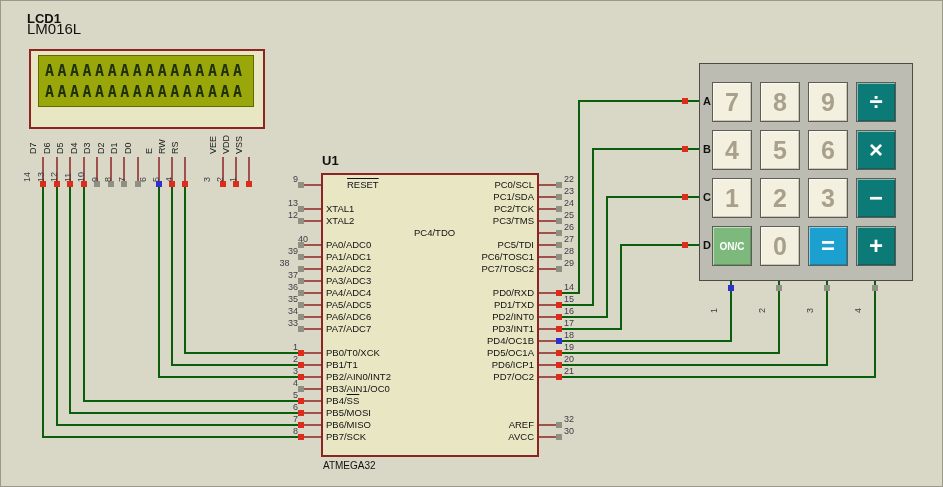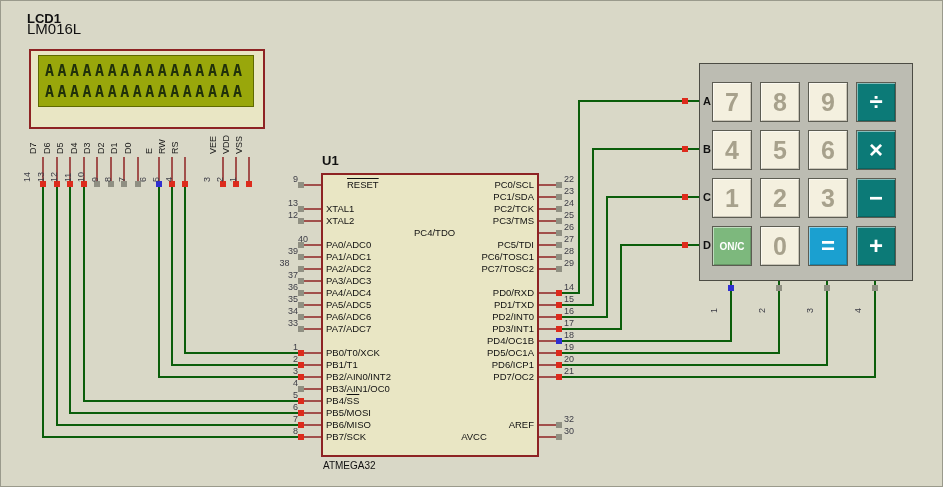--- a/index.html
+++ b/index.html
@@ -295,18 +295,18 @@
     <div class="pname" style="left: 413px; top: 334px; width: 120px; text-align: right;">PD4/OC1B</div>
     <div class="pnum" style="left: 563px; top: 341px; width: 24px;">19</div>
     <div class="pname" style="left: 413px; top: 346px; width: 120px; text-align: right;">PD5/OC1A</div>
     <div class="pnum" style="left: 563px; top: 353px; width: 24px;">20</div>
     <div class="pname" style="left: 413px; top: 358px; width: 120px; text-align: right;">PD6/ICP1</div>
     <div class="pnum" style="left: 563px; top: 365px; width: 24px;">21</div>
     <div class="pname" style="left: 413px; top: 370px; width: 120px; text-align: right;">PD7/OC2</div>
     <div class="pnum" style="left: 563px; top: 413px; width: 24px;">32</div>
     <div class="pname" style="left: 413px; top: 418px; width: 120px; text-align: right;">AREF</div>
     <div class="pnum" style="left: 563px; top: 425px; width: 24px;">30</div>
-    <div class="pname" style="left: 413px; top: 430px; width: 120px; text-align: center;">AVCC</div>
+    <div class="pname" style="left: 413px; top: 430px; width: 120px; text-align: right;">AVCC</div>
     <div class="vlabel vnum" style="left: 718px; top: 302px;">1</div>
     <div class="vlabel vnum" style="left: 766px; top: 302px;">2</div>
     <div class="vlabel vnum" style="left: 814px; top: 302px;">3</div>
     <div class="vlabel vnum" style="left: 862px; top: 302px;">4</div>
   </div>
 
 </body></html>

